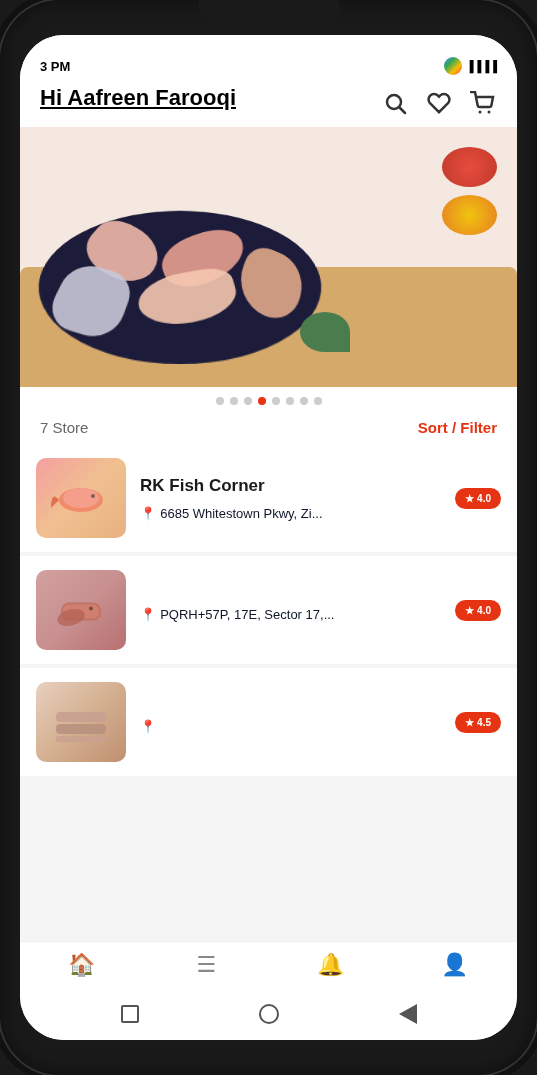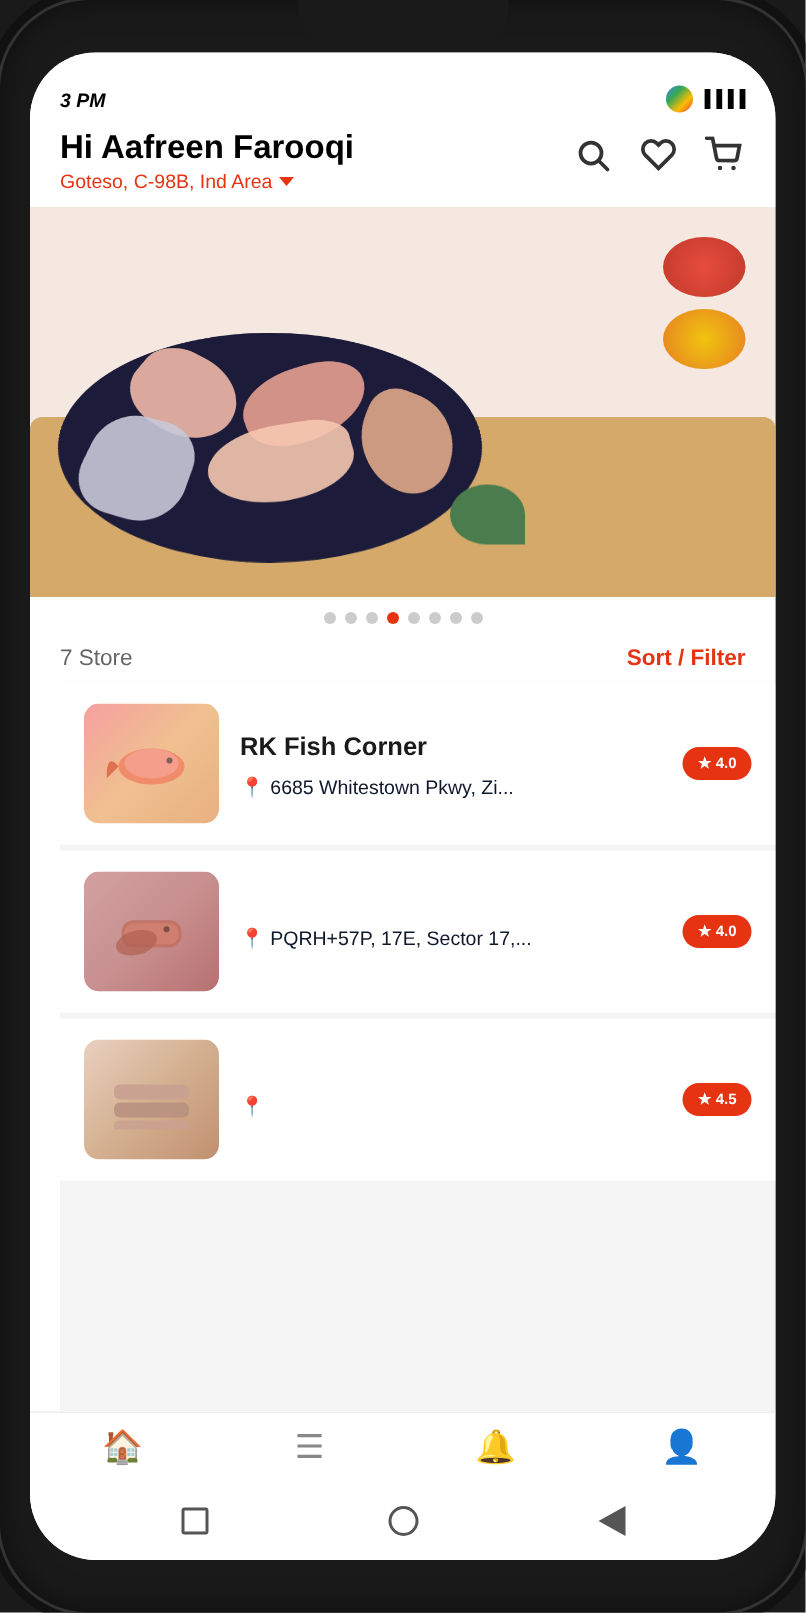--- a/index.html
+++ b/index.html
@@ -34,21 +34,20 @@
       flex-direction: column;
     }
     .status-bar {
       background: #fff;
       padding: 22px 20px 4px;
       display: flex;
       justify-content: space-between;
       align-items: center;
       min-height: 36px;
       flex-shrink: 0;
-      font-style: italic;
     }
     .status-time {
       font-size: 13px;
       font-weight: 600;
       color: #000;
     }
     .status-icons {
       display: flex;
       align-items: center;
       gap: 4px;
@@ -66,20 +65,21 @@
       display: inline-block;
     }
 
     .header {
       background: #fff;
       padding: 6px 20px 10px;
       display: flex;
       justify-content: space-between;
       align-items: flex-start;
       flex-shrink: 0;
+      text-decoration: underline;
     }
     .header-left {}
     .greeting {
       font-size: 22px;
       font-weight: 700;
       color: #000;
       line-height: 1.2;
     }
     .location-row {
       display: flex;
@@ -216,21 +216,20 @@
     .sort-filter {
       font-size: 15px;
       color: #e63312;
       font-weight: 600;
     }
 
     .store-list {
       flex: 1;
       overflow-y: auto;
       background: #f5f5f5;
-      margin-left: 20px;
     }
     .store-item {
       display: flex;
       align-items: center;
       background: #fff;
       margin-bottom: 4px;
       padding: 14px 16px;
       gap: 14px;
       cursor: pointer;
     }
@@ -382,24 +381,20 @@
       <span class="status-time">3 PM</span>
       <div class="status-icons">
         <div class="maps-icon"></div>
         <span>▐▐▐▐</span>
       </div>
     </div>
 
     <div class="header">
       <div class="header-left">
         <div class="greeting">Hi Aafreen Farooqi</div>
-        <div class="location-row">
-          <span class="location-text">Goteso, C-98B, Ind Area</span>
-          <div class="dropdown-arrow"></div>
-        </div>
       </div>
       <div class="header-icons">
         <div class="header-icon">
           <svg width="24" height="24" viewBox="0 0 24 24" fill="none" stroke="#333" stroke-width="2.5" stroke-linecap="round">
             <circle cx="11" cy="11" r="7"></circle>
             <line x1="16.5" y1="16.5" x2="22" y2="22"></line>
           </svg>
         </div>
         <div class="header-icon">
           <svg width="24" height="24" viewBox="0 0 24 24" fill="none" stroke="#333" stroke-width="2.5" stroke-linecap="round">

